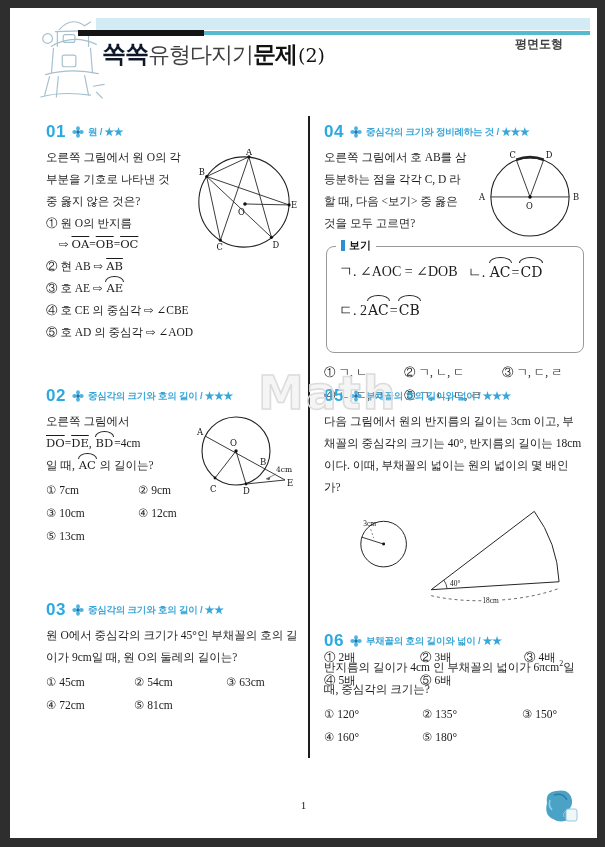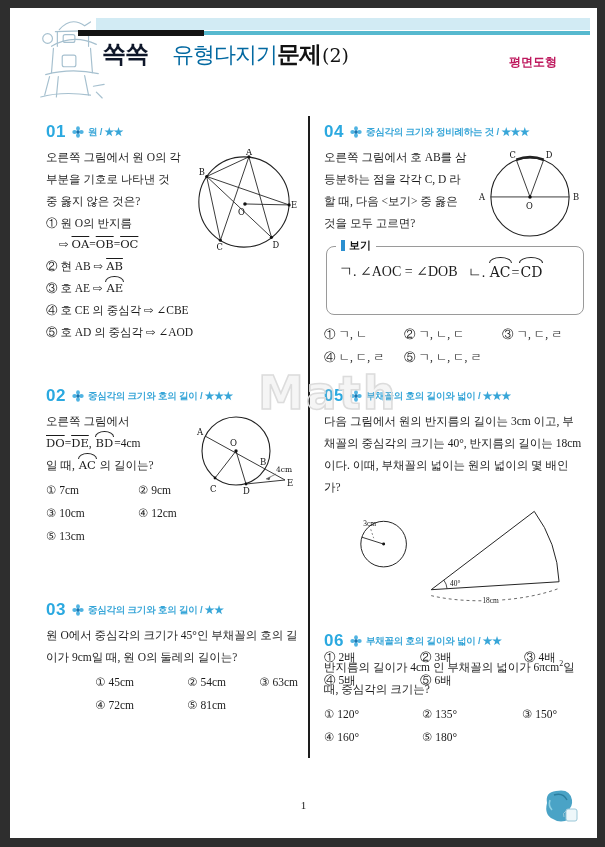--- a/index.html
+++ b/index.html
@@ -7,24 +7,24 @@
            font-family:"Liberation Serif","DejaVu Serif",serif; }
   .page { position:absolute; left:10px; top:8px; width:587px; height:830px; background:#ffffff; overflow:hidden; }
 
   
   .sketch { position:absolute; left:22px; top:6px; width:78px; height:88px; }
   .bar-pale  { position:absolute; left:86px;  top:10px; width:494px; height:12px; background:#d2ebf4; }
   .bar-black { position:absolute; left:68px;  top:22px; width:126px; height:6px;  background:#141414; }
   .bar-teal  { position:absolute; left:194px; top:23px; width:386px; height:4px;  background:#57b9cf; }
   .title { position:absolute; left:92px; top:30px; display:flex; align-items:baseline; white-space:nowrap; }
   .t-accent { color:#0f172a; font:bold 24px "Liberation Sans",sans-serif; letter-spacing:-1px; }
-  .t-mid    { color:#0369a1; font:22px "Liberation Sans",sans-serif; letter-spacing:-1px;margin-left:24px; }
+  .t-mid    { color:#404040; font:22px "Liberation Sans",sans-serif; letter-spacing:-1px; }
   .t-bold   { color:#121212; font:bold 23px "Liberation Sans",sans-serif; letter-spacing:-1px; }
   .t-num    { color:#121212; font:19px "DejaVu Serif",serif; margin-left:1px; }
-  .chapter  { position:absolute; right:40px; top:28px; color:#be185d; font:bold 12px "Liberation Sans",sans-serif;margin-top:18px; }
+  .chapter  { position:absolute; right:34px; top:28px; color:#404040; font:bold 12px "Liberation Sans",sans-serif; }
 
   .divider { position:absolute; left:298px; top:108px; width:2px; height:642px; background:#1d1d1d; }
 
   
   .watermark { position:absolute; left:248px; top:366px; z-index:6; pointer-events:none;
                font:bold 46px "DejaVu Sans",sans-serif; line-height:0.84; letter-spacing:2px;
                color:rgba(200,200,200,0.18); -webkit-text-stroke:1.6px #dcdcdc; }
   .wm2 { margin-left:30px; }
 
   
@@ -32,21 +32,21 @@
   .phead { display:flex; align-items:center; gap:4px; margin-bottom:5px; }
   .pnum  { color:#2ba9e0; font:bold 17px "Liberation Sans",sans-serif; letter-spacing:0.5px; }
   .picon { width:12px; height:12px; margin-left:2px; }
   .pcat  { color:#38a6d8; font:bold 9.5px "Liberation Sans",sans-serif; letter-spacing:-0.2px; }
   .pbody { line-height:1.9; }
   .fig { float:right; margin:2px 0 4px 6px; }
   .opt { line-height:1.9; }
   .opt .ind { display:inline-block; width:13px; }
   .opt-grid { display:grid; line-height:2.0; margin-top:2px; clear:left; }
   .g2 { grid-template-columns:92px 1fr; max-width:190px; }
-  .g3a { grid-template-columns:88px 92px 1fr;text-align:right; }
+  .g3a { grid-template-columns:88px 92px 1fr; }
   .g3b { grid-template-columns:80px 98px 1fr; }
   .g3c { grid-template-columns:96px 104px 1fr;margin-top:40px; }
   .g3d { grid-template-columns:98px 100px 1fr; }
 
   
   .seg { text-decoration:overline; text-decoration-thickness:1px; font-family:"DejaVu Serif",serif; }
   .arc { position:relative; display:inline-block; padding:0 1px; font-family:"DejaVu Serif",serif; }
   .arc::before { content:""; position:absolute; left:0; right:0; top:-2px; height:5px;
                  border:1px solid #222; border-bottom:none;
                  border-radius:50% 50% 0 0 / 100% 100% 0 0; }
@@ -274,20 +274,21 @@
         </svg>
         <span>오른쪽 그림에서 호 AB를 삼등분하는 점을 각각 C, D 라 할 때, 다음 &lt;보기&gt; 중 옳은 것을 모두 고르면?</span>
         <div class="bogi">
           <div class="bogi-label">
             <span class="bogi-bar"></span>
             <span>보기</span>
           </div>
           <div class="bogi-grid">
             <span><span>ㄱ.</span> <span>∠AOC = ∠DOB</span></span>
             <span><span>ㄴ.</span> <span class="arc">AC</span><span>=</span><span class="arc">CD</span></span>
+            <span><span>ㄷ.</span> <span>2</span><span class="arc">AC</span><span>=</span><span class="arc">CB</span></span>
           </div>
         </div>
         <div class="opt-grid g3b">
           <span>① ㄱ, ㄴ</span>
           <span>② ㄱ, ㄴ, ㄷ</span>
           <span>③ ㄱ, ㄷ, ㄹ</span>
           <span>④ ㄴ, ㄷ, ㄹ</span>
           <span>⑤ ㄱ, ㄴ, ㄷ, ㄹ</span>
         </div>
       </div>

